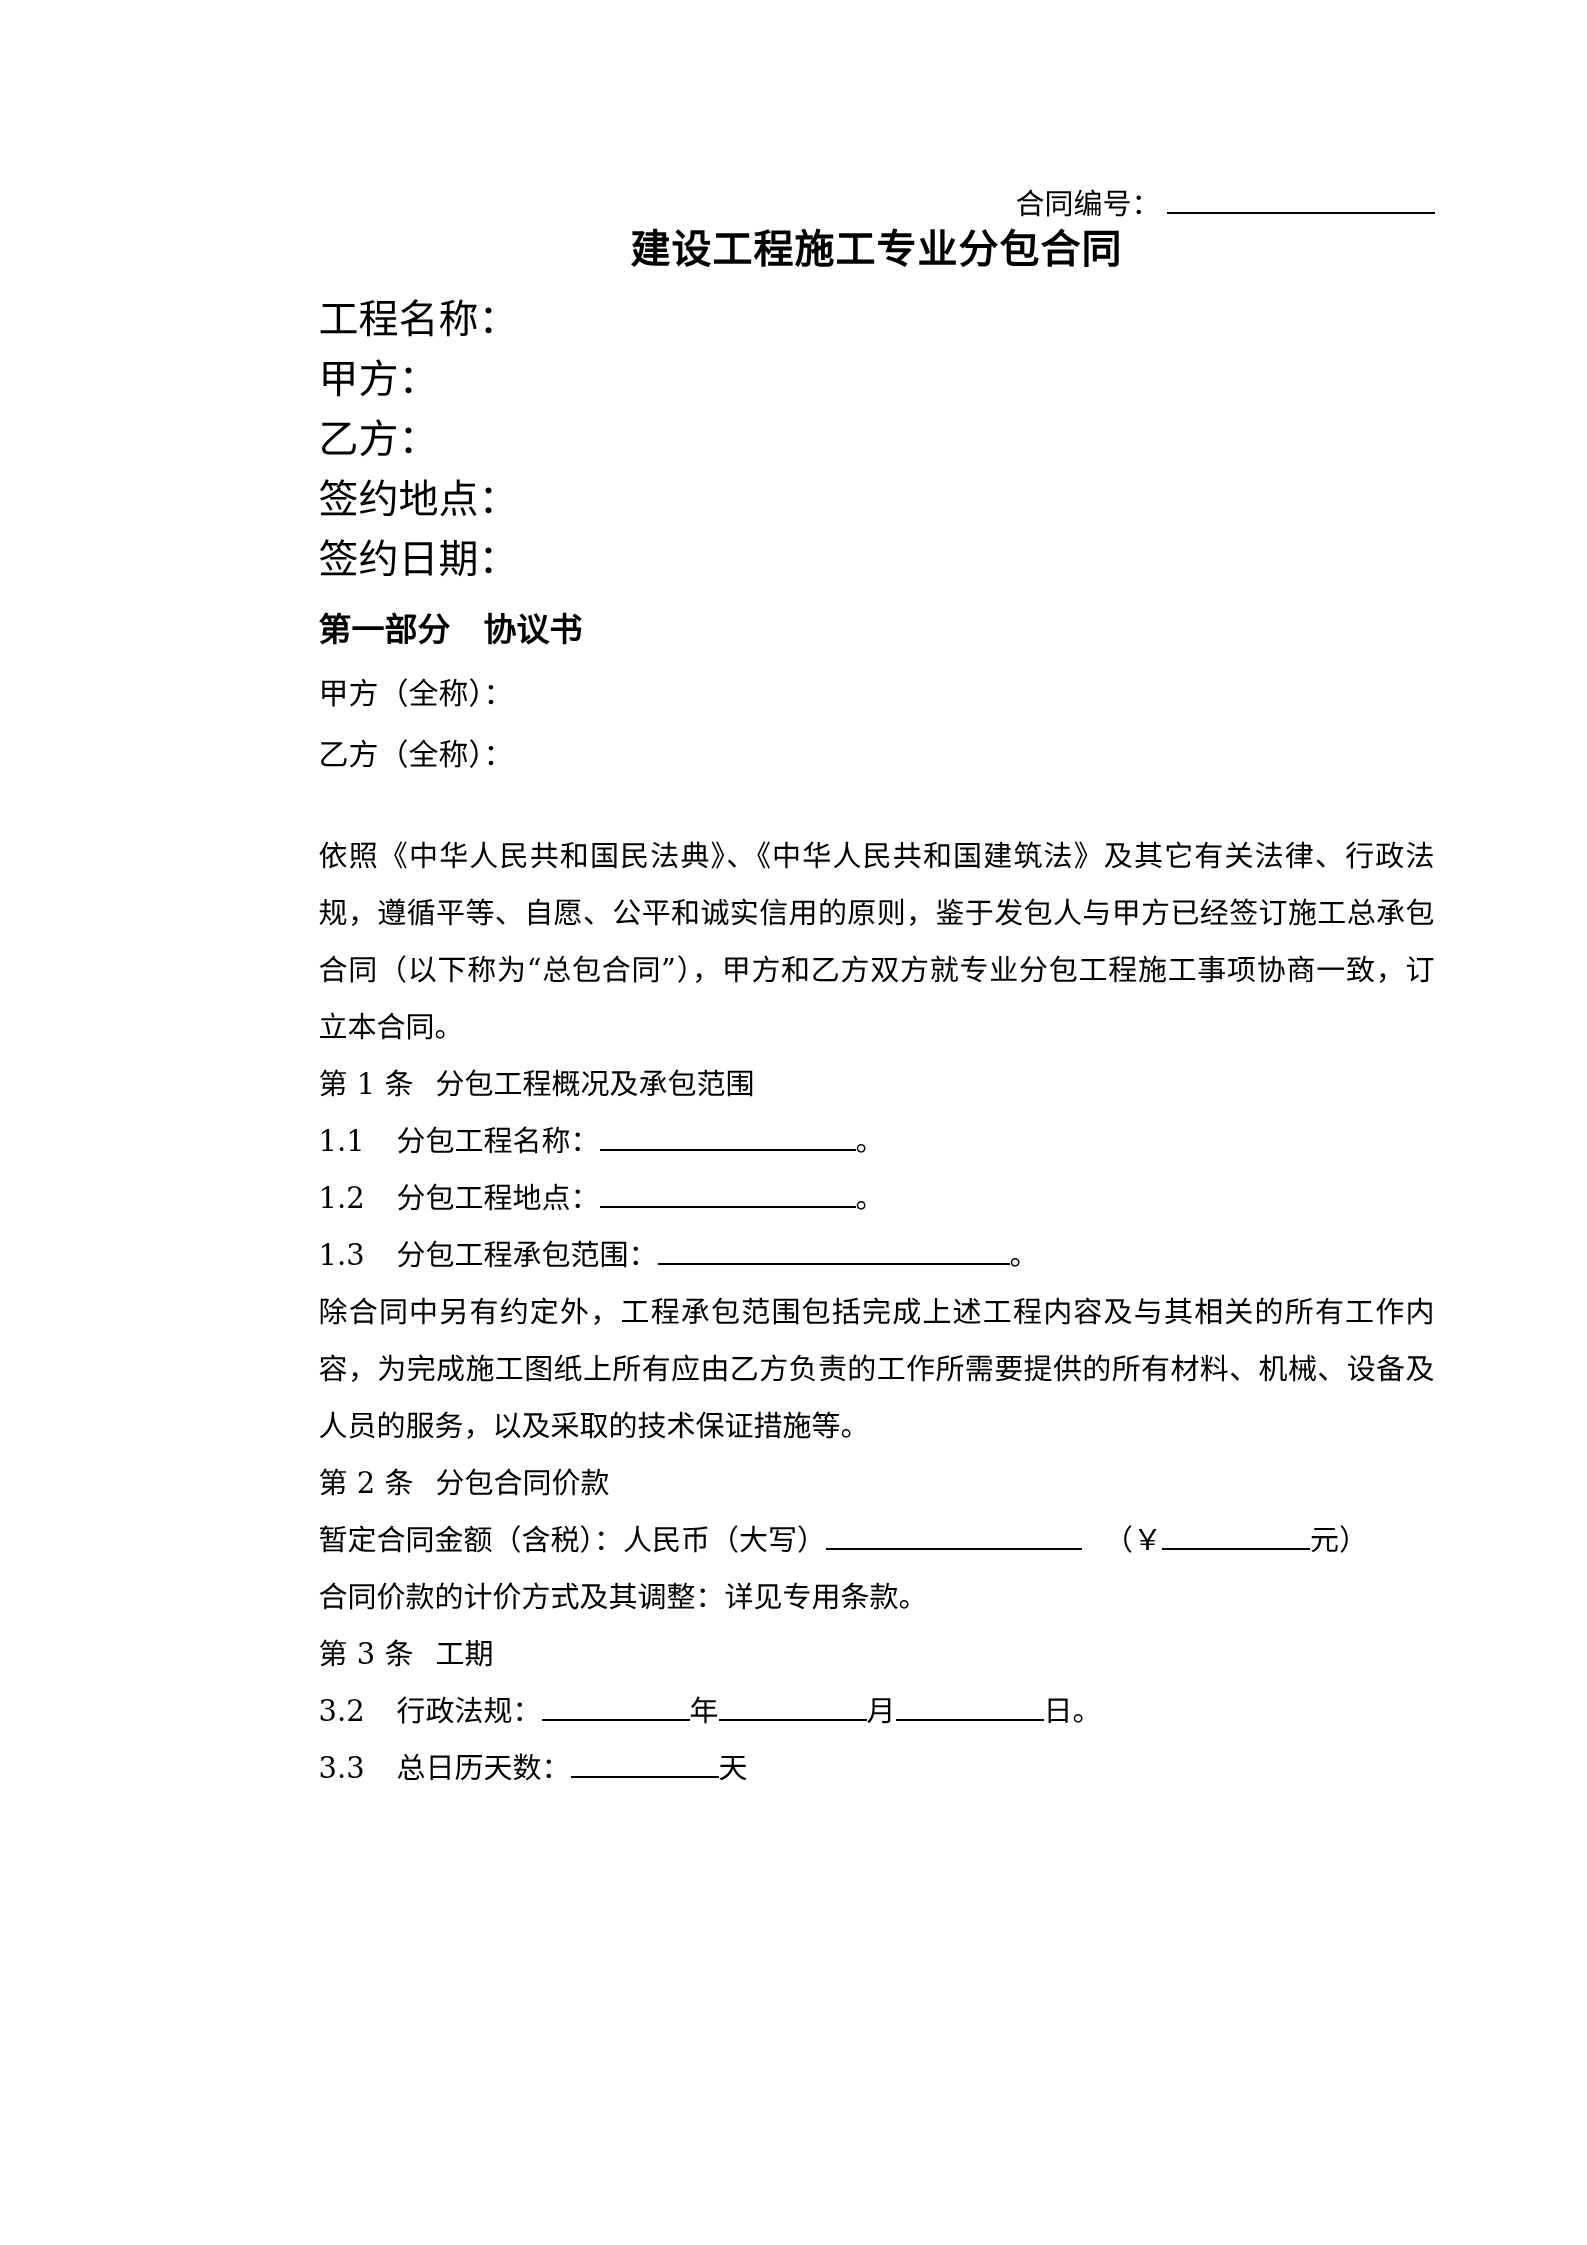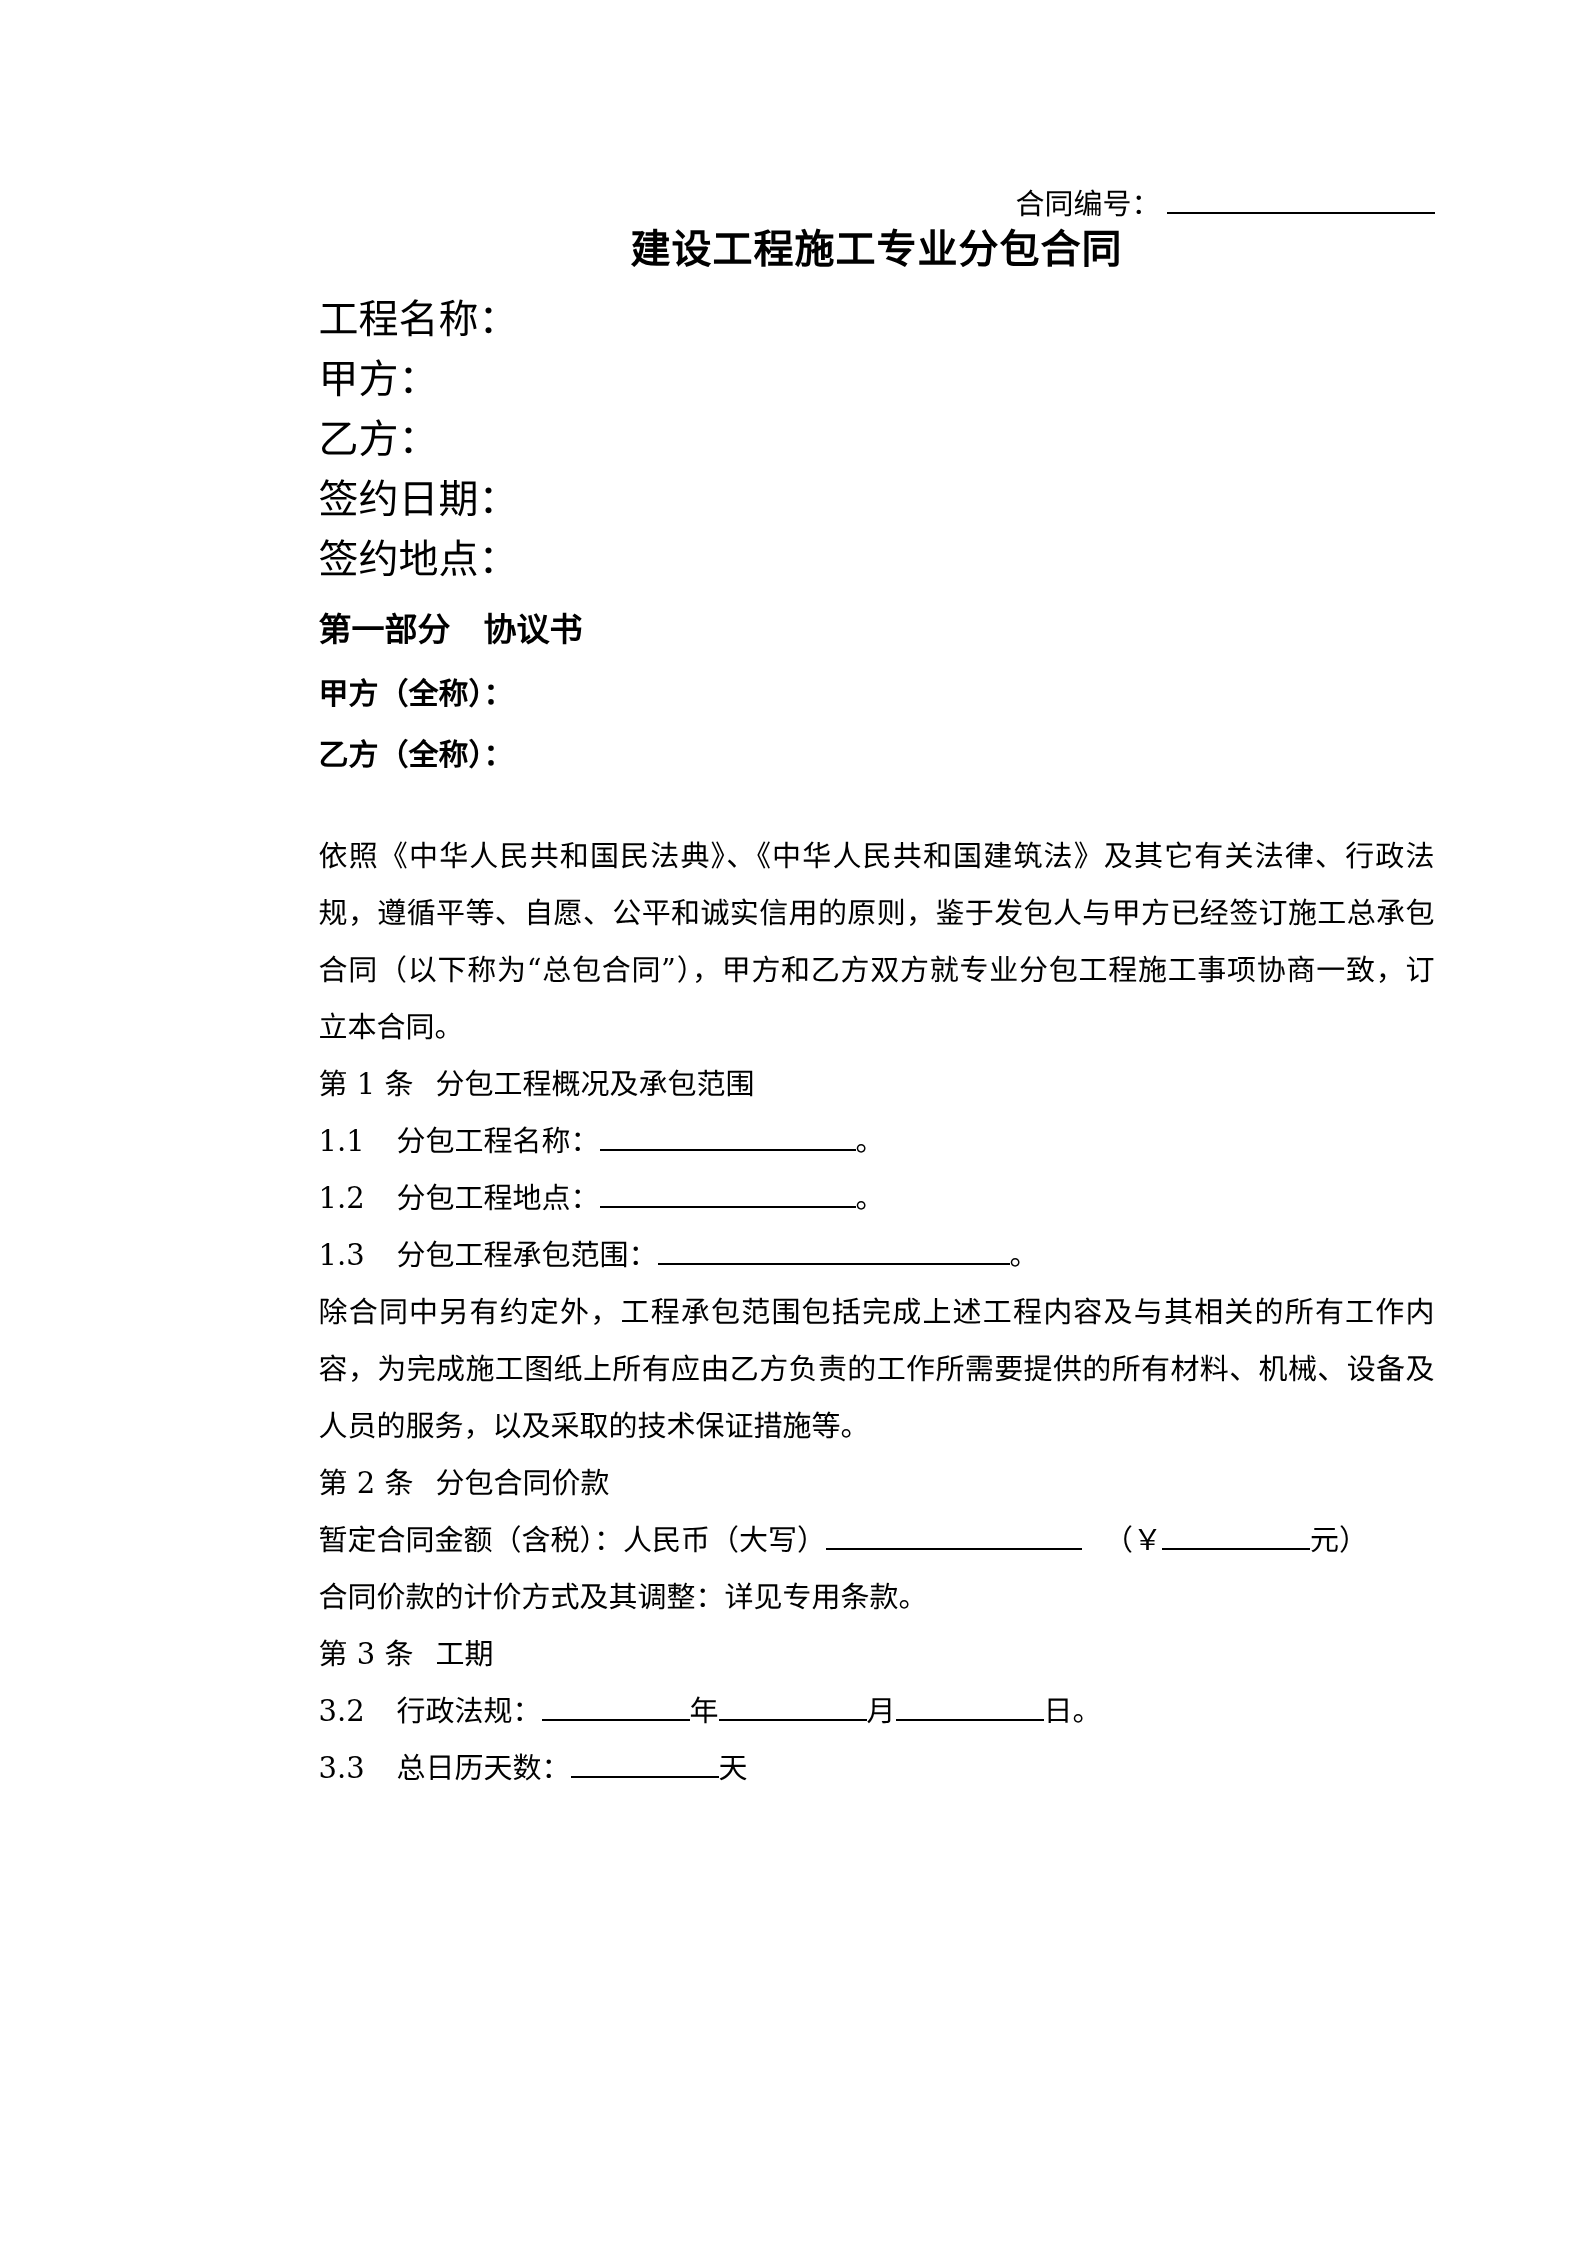--- a/index.html
+++ b/index.html
@@ -74,21 +74,21 @@
     font-weight: bold;
     font-size: 33px;
     line-height: 40px;
     margin-top: 34px;
     white-space: pre;
   }
 
   
   .party-line {
     font-family: "DejaVu Serif", "Liberation Serif", serif;
-    font-weight: bold;
+    font-weight: normal;
     font-size: 30px;
     line-height: 34px;
     margin-top: 27px;
     white-space: nowrap;
   }
 
   
   .body-para {
     font-family: "DejaVu Serif", "Liberation Serif", serif;
     font-size: 29px;
@@ -133,22 +133,22 @@
 
     <div class="doc-header">
       <span>合同编号：</span><span class="blank w-contract"></span>
     </div>
 
     <div class="doc-title">建设工程施工专业分包合同</div>
 
     <div class="field-line">工程名称：</div>
     <div class="field-line">甲方：</div>
     <div class="field-line">乙方：</div>
+    <div class="field-line">签约地点：</div>
     <div class="field-line">签约日期：</div>
-    <div class="field-line">签约地点：</div>
 
     <div class="part-heading">第一部分　协议书</div>
 
     <div class="party-line">甲方（全称）：</div>
     <div class="party-line">乙方（全称）：</div>
 
     <div class="body-para">依照《中华人民共和国民法典》、《中华人民共和国建筑法》及其它有关法律、行政法规，遵循平等、自愿、公平和诚实信用的原则，鉴于发包人与甲方已经签订施工总承包合同（以下称为“总包合同”），甲方和乙方双方就专业分包工程施工事项协商一致，订立本合同。</div>
 
     <div class="clause">
       <span>第 1 条</span><span class="gap"></span><span>分包工程概况及承包范围</span>

